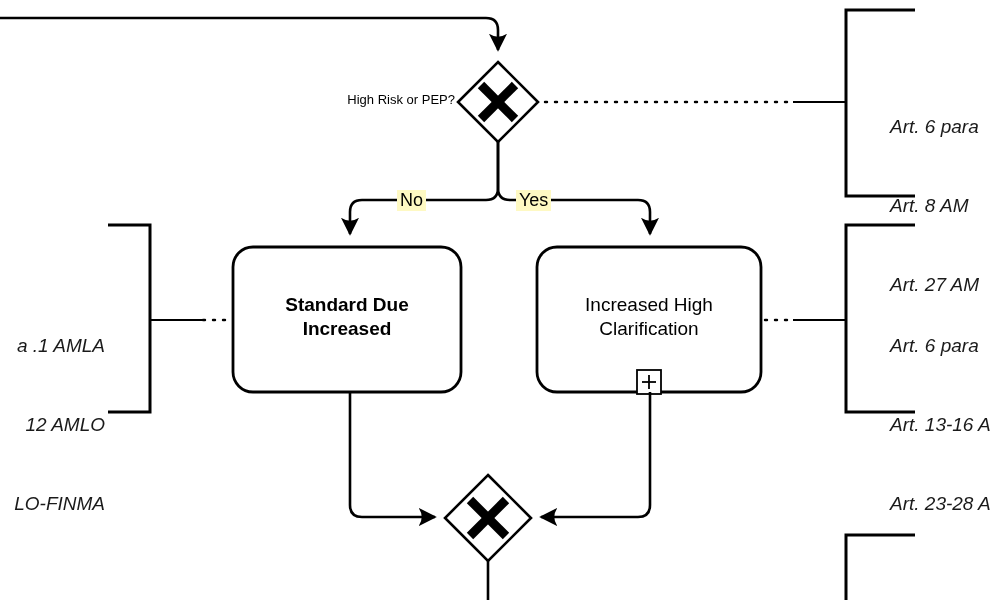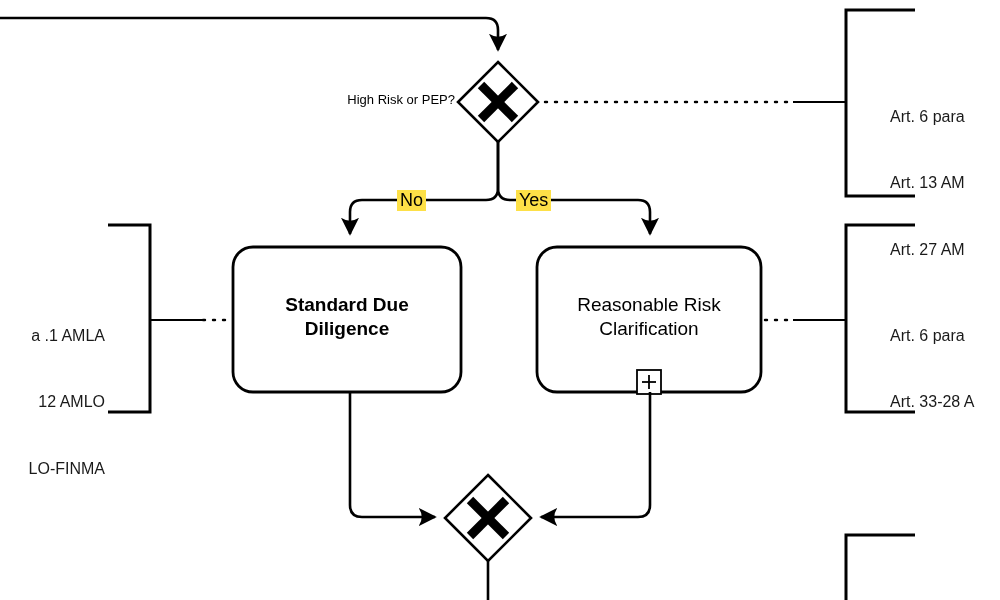--- a/index.html
+++ b/index.html
@@ -36,33 +36,34 @@
   .task-label.bold {
     font-weight: bold;
   }
   .gw-label {
     font-size: 13px;
     white-space: nowrap;
   }
   .ann-text {
     position: absolute;
     color: #1a1a1a;
-    font-size: 16px;
+    font-size: 19px;
     line-height: 1.38;
     white-space: pre;
     font-family: "Liberation Sans", sans-serif;
+    font-style: italic;
   }
   .ann-text.right-al {
     text-align: right;
   }
   .flow-label {
     position: absolute;
     font-size: 18px;
     color: #000000;
-    background: #fde047;
+    background: #fef9c3;
     padding: 0 3px;
     white-space: nowrap;
   }
 </style>
 </head>
 <body>
 
 <div id="canvas">
 
   <svg id="diagram-svg" viewBox="0 0 1000 600" xmlns="http://www.w3.org/2000/svg">
@@ -119,42 +120,43 @@
       <line x1="506" y1="500" x2="470" y2="536"></line>
     </g>
 
     <line x1="488" y1="561" x2="488" y2="600" stroke="#000000" stroke-width="2.6"></line>
   </svg>
 
   <div class="node-label gw-label" style="left:255px; top:92px; width:200px; text-align:right;">High Risk or PEP?</div>
 
 
   <div class="node-label task-label bold" style="left:238px; top:293px; width:218px;">Standard Due
-Diligence</div>
+Increased</div>
 
-  <div class="node-label task-label" style="left:542px; top:293px; width:214px;">Reasonable Risk
+  <div class="node-label task-label" style="left:542px; top:293px; width:214px;">Increased High
 Clarification</div>
 
   <div class="flow-label" style="left:397px; top:190px;">No</div>
   <div class="flow-label" style="left:516px; top:190px;">Yes</div>
 
   <div class="ann-text" style="left:890px; top:62px;">
     <div>Art. 6 para</div>
-    <div>Art. 13 AM</div>
+    <div>Art. 8 AM</div>
     <div>Art. 27 AM</div>
   </div>
 
   <div class="ann-text right-al" style="left:-120px; top:281px; width:225px;">
     <div>a .1 AMLA</div>
     <div>12 AMLO</div>
     <div>LO-FINMA</div>
   </div>
 
   <div class="ann-text" style="left:890px; top:281px;">
     <div>Art. 6 para</div>
-    <div>Art. 33-28 A</div>
+    <div>Art. 13-16 A</div>
+    <div>Art. 23-28 A</div>
   </div>
 
   <div class="ann-text" style="left:890px; top:575px;">
     
   </div>
 
 </div>
 
 </body></html>

